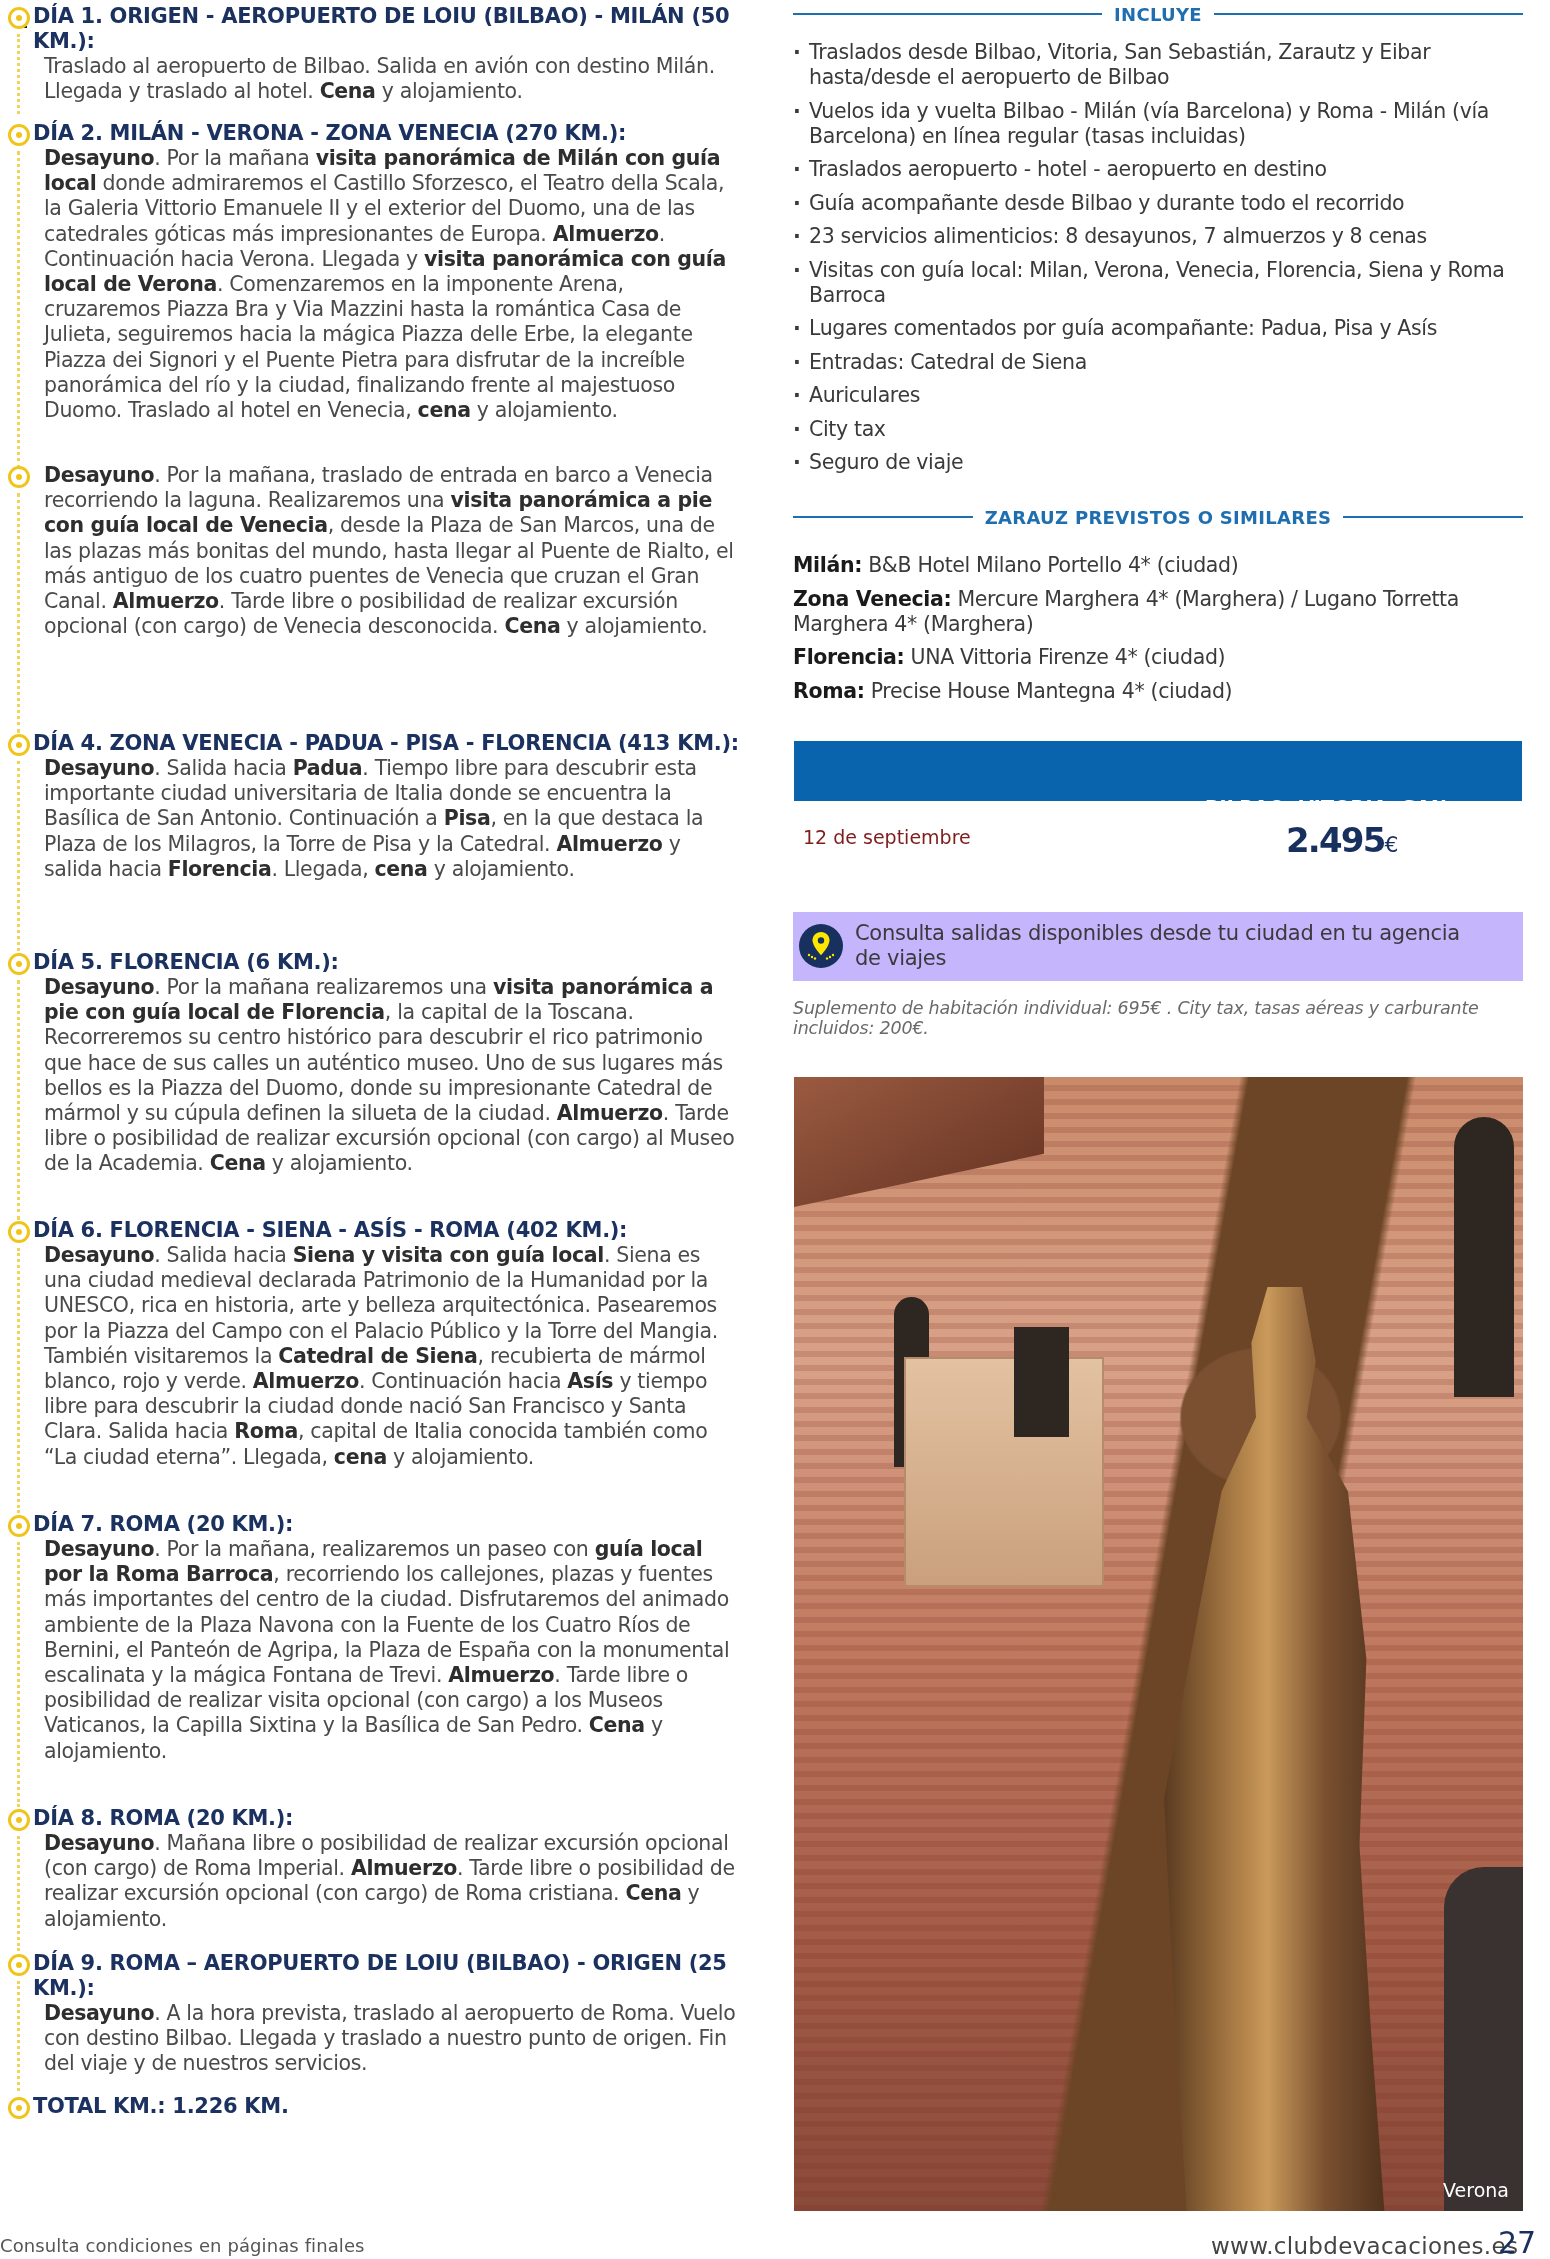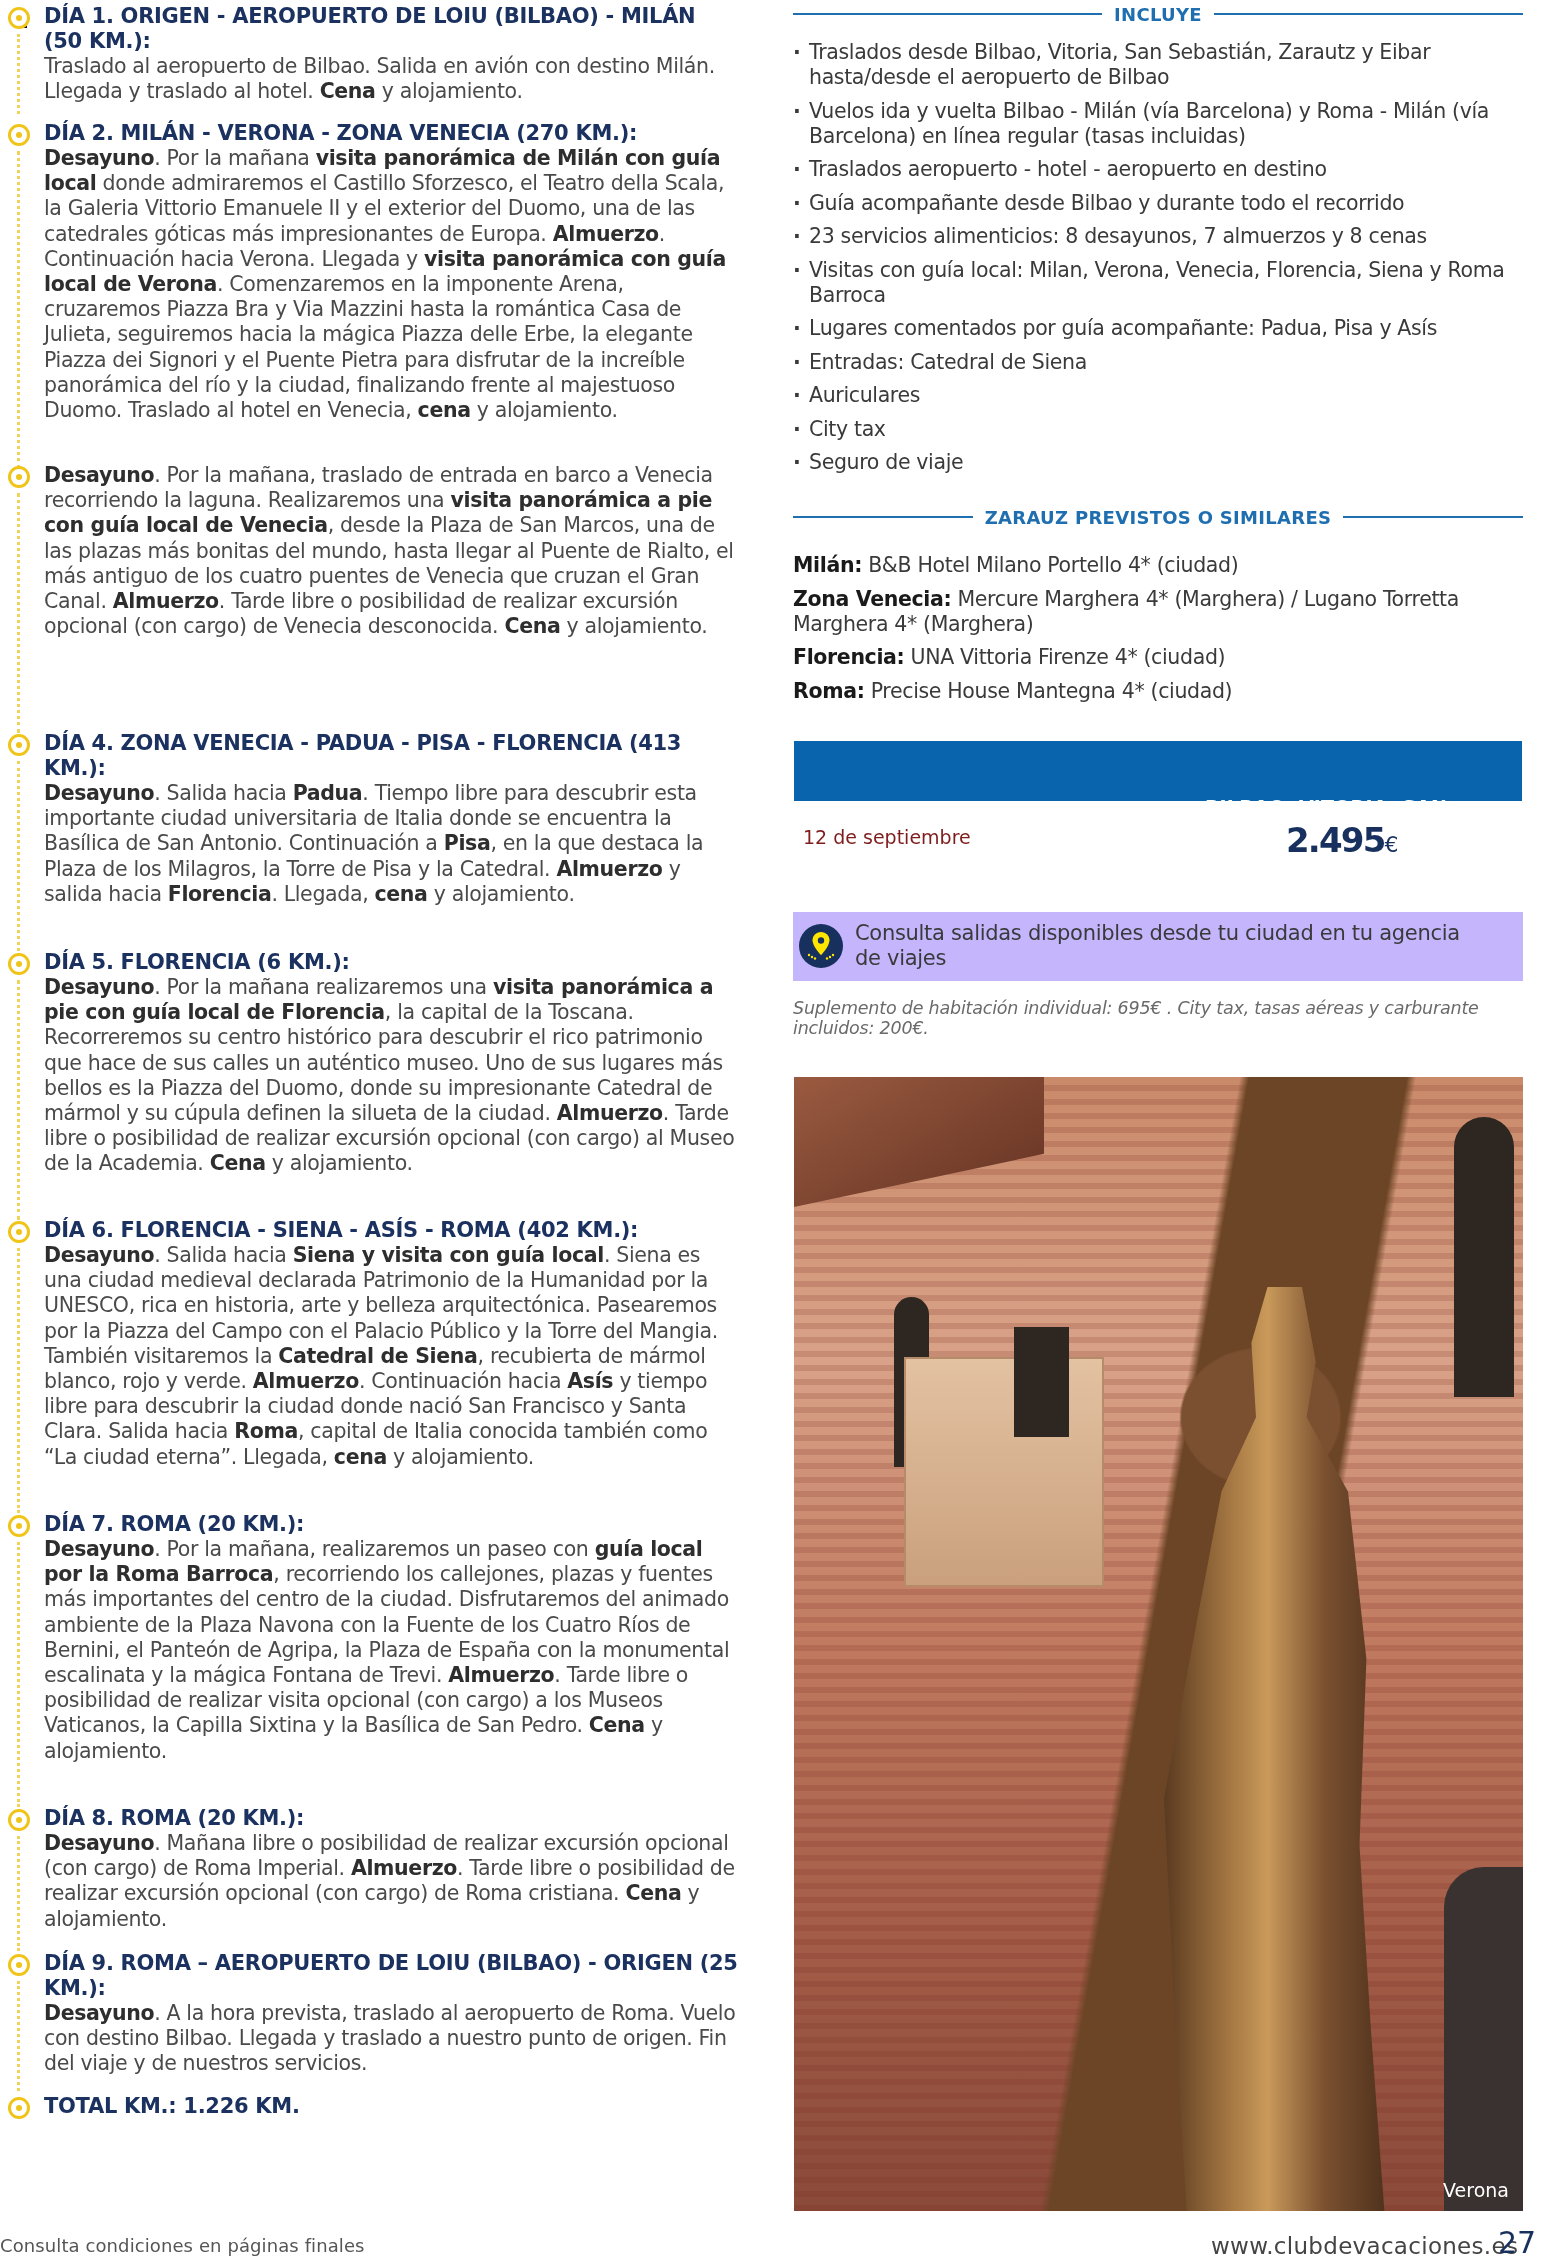--- a/index.html
+++ b/index.html
@@ -5,21 +5,21 @@
   * { box-sizing: border-box; margin: 0; padding: 0; }
   html, body { width: 1550px; height: 2259px; background: #ffffff; overflow: hidden; }
   body { position: relative; font-family: "DejaVu Sans", sans-serif; color: #3a3a3a; }
 
   
   .left { position: absolute; left: 0; top: 0; width: 740px; }
   .day { position: absolute; left: 0; width: 740px; }
   .day .marker { position: absolute; left: 8px; top: 3px; width: 22px; height: 22px; border: 3px solid #f0c419; border-radius: 50%; background: #fff; }
   .day .marker::after { content: ""; position: absolute; left: 5px; top: 5px; width: 6px; height: 6px; border-radius: 50%; background: #f0c419; }
   .day .dots { position: absolute; left: 17px; top: 30px; width: 3px; border-left: 3px dotted #f2d35a; }
-  .day .title { margin-left: 44px; font-family: "DejaVu Sans", sans-serif; font-weight: bold; color: #1b3160; font-size: 21px; line-height: 25px; letter-spacing: -0.3px; }
+  .day .title { margin-left: 33px; font-family: "DejaVu Sans", sans-serif; font-weight: bold; color: #1b3160; font-size: 21px; line-height: 25px; letter-spacing: -0.3px; }
   .day .body { margin-left: 44px; font-size: 20.5px; line-height: 25.2px; color: #4a4a4a; letter-spacing: -0.35px; }
   .day .body b { color: #2e2e2e; font-weight: bold; }
   .cmyk { position: absolute; left: 19px; top: 22px; width: 8px; height: 6px; background: linear-gradient(#3b7de0 0 33%, #f3d12a 33% 66%, #111 66%); }
 
   
   .right { position: absolute; left: 793px; top: 0; width: 730px; }
   .sec-head { position: absolute; left: 0; width: 730px; height: 24px; display: flex; align-items: center; }
   .sec-head .line { flex: 1; height: 2px; background: #1f6fb0; }
   .sec-head .label { padding: 0 12px; color: #1f6fb0; font-weight: bold; font-size: 18px; letter-spacing: 0.3px; }
   .incl { position: absolute; left: 0; top: 40px; width: 730px; list-style: none; }

